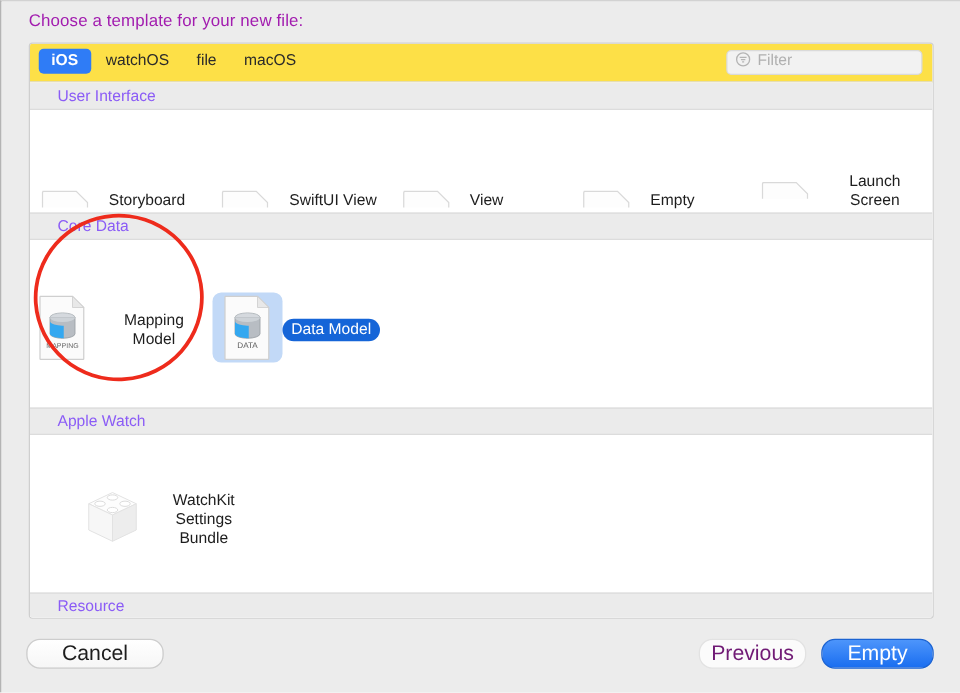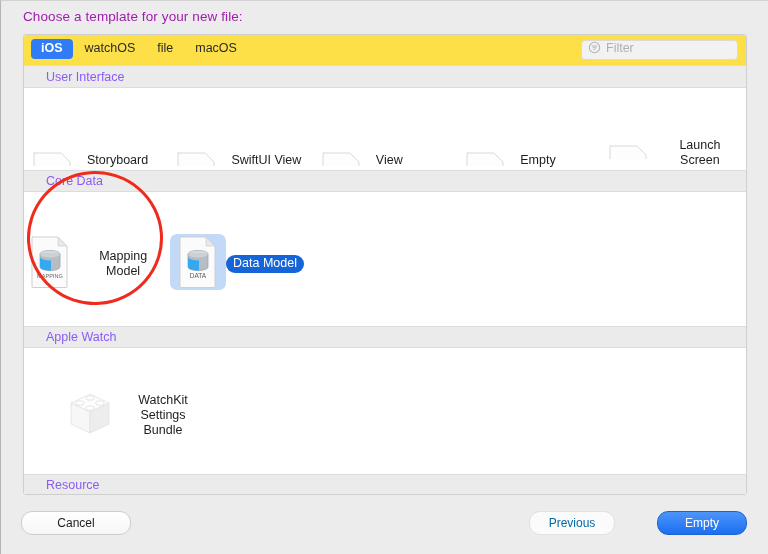--- a/index.html
+++ b/index.html
@@ -179,42 +179,42 @@
     box-sizing: border-box;
     pointer-events: none;
     transform: rotate(-4deg);
   }
 
   
   .btn {
     position: absolute;
     height: 24px;
     border-radius: 11px;
-    font-size: 12px;
+    font-size: 17px;
     display: flex;
     align-items: center;
     justify-content: center;
     box-sizing: border-box;
     cursor: default;
   }
   #btn-cancel {
     left: 20px;
     top: 510px;
     width: 110px;
     background: linear-gradient(#ffffff, #f6f6f6);
     border: 1px solid #cdcdcd;
     color: #1d1d1d;
   }
   #btn-previous {
-    left: 528px;
+    left: 558px;
     top: 510px;
     width: 86px;
     background: #fbfbfb;
     border: 1px solid #e2e2e2;
-    color: #0369a1;
+    color: #701a75;
   }
   #btn-next {
     left: 656px;
     top: 510px;
     width: 90px;
     background: linear-gradient(#4d95fb, #1a6ef0);
     border: 1px solid #1b63d2;
     color: #ffffff;
   }
 </style>

